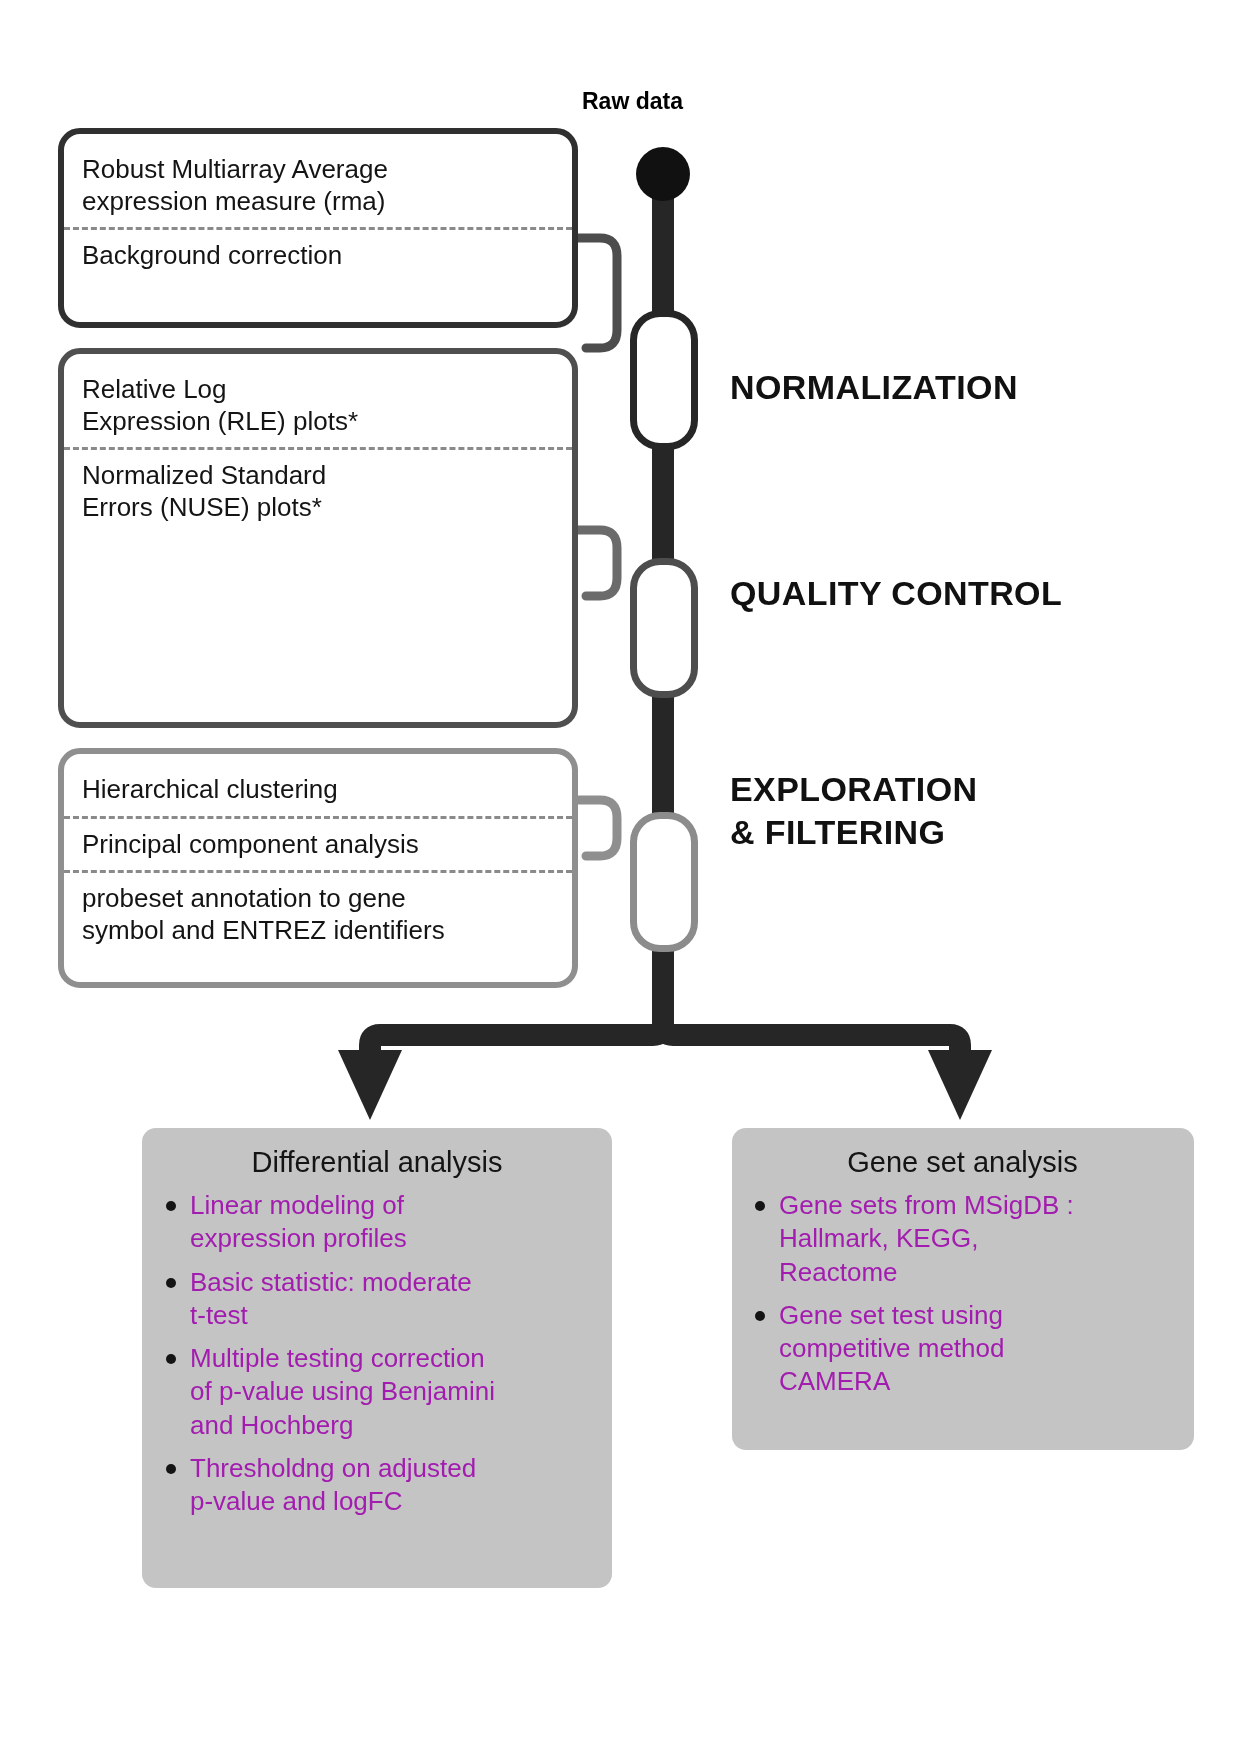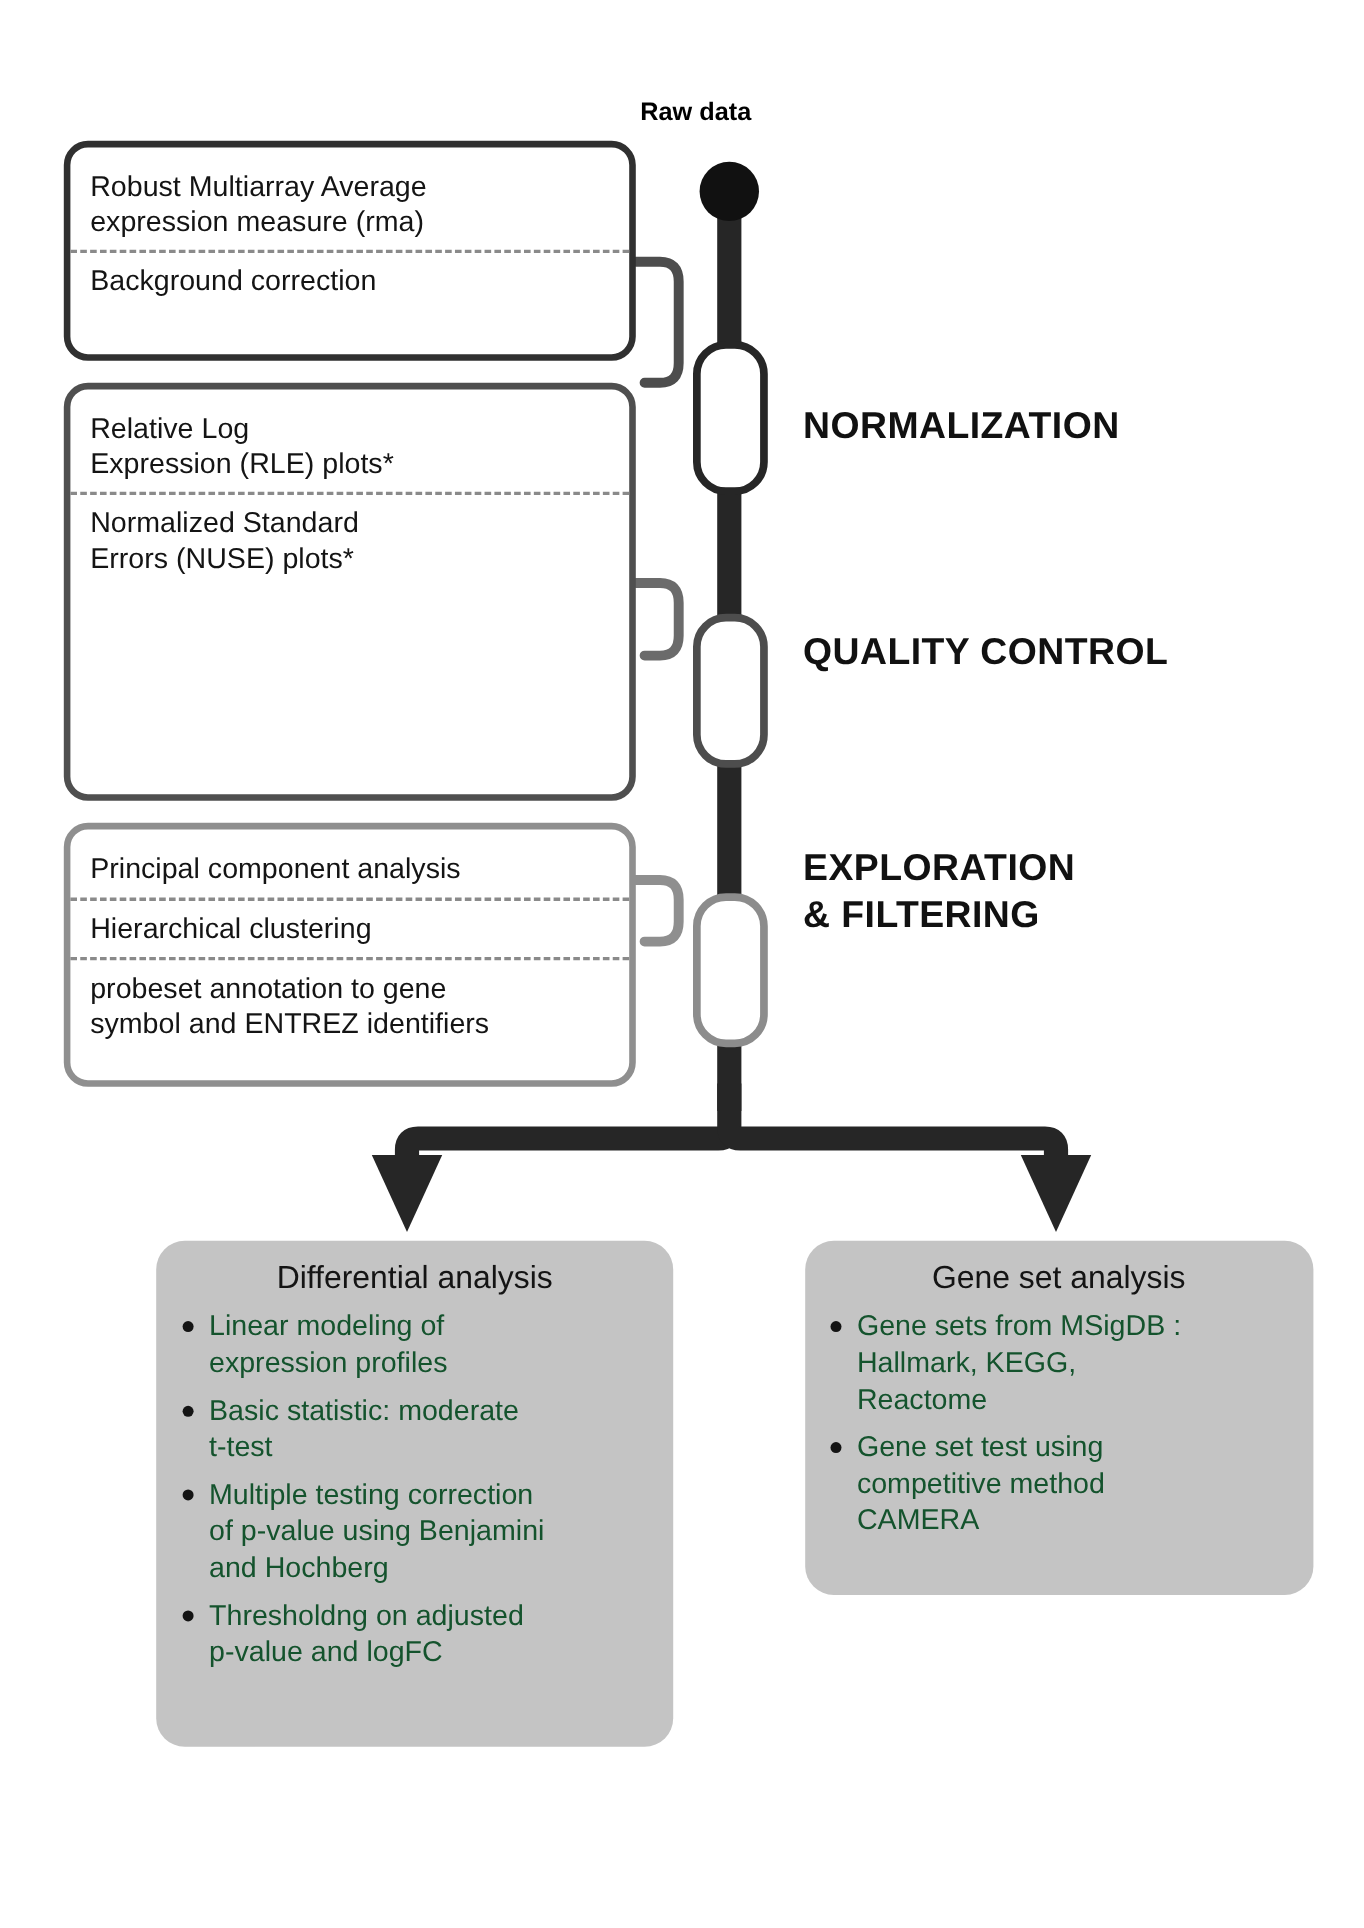--- a/index.html
+++ b/index.html
@@ -84,42 +84,42 @@
     position: absolute;
     font-size: 23px;
     font-weight: bold;
     color: #000000;
   }
 
   
   .panel {
     position: absolute;
     background: #c4c4c4;
-    border-radius: 26px;
+    border-radius: 14px;
     box-sizing: border-box;
     padding: 14px 18px 20px 18px;
   }
   .panel-title {
     font-size: 29px;
     text-align: center;
     color: #141414;
     margin: 4px 0 10px 0;
   }
   .panel-list {
     margin: 0;
     padding: 0;
     list-style: none;
   }
   .panel-list li {
     position: relative;
     font-size: 26px;
     line-height: 1.28;
     padding-left: 30px;
     margin-bottom: 10px;
-    color: #14532d;
+    color: #a21caf;
     white-space: pre-line;
   }
   .panel-list li::before {
     content: "";
     position: absolute;
     left: 6px;
     top: 12px;
     width: 10px;
     height: 10px;
     border-radius: 50%;
@@ -168,22 +168,22 @@
   </div>
 
   <div class="detail-box box-mid" style="left:58px; top:348px; width:520px; height:380px;">
     <div class="detail-item">Relative Log
 Expression (RLE) plots*</div>
     <div class="detail-item">Normalized Standard
 Errors (NUSE) plots*</div>
   </div>
 
   <div class="detail-box box-gray" style="left:58px; top:748px; width:520px; height:240px;">
+    <div class="detail-item">Hierarchical clustering</div>
     <div class="detail-item">Principal component analysis</div>
-    <div class="detail-item">Hierarchical clustering</div>
     <div class="detail-item">probeset annotation to gene
 symbol and ENTREZ identifiers</div>
   </div>
 
   <div class="panel" style="left:142px; top:1128px; width:470px; height:460px;">
     <div class="panel-title">Differential analysis</div>
     <ul class="panel-list">
       <li>Linear modeling of
 expression profiles</li>
       <li>Basic statistic: moderate

